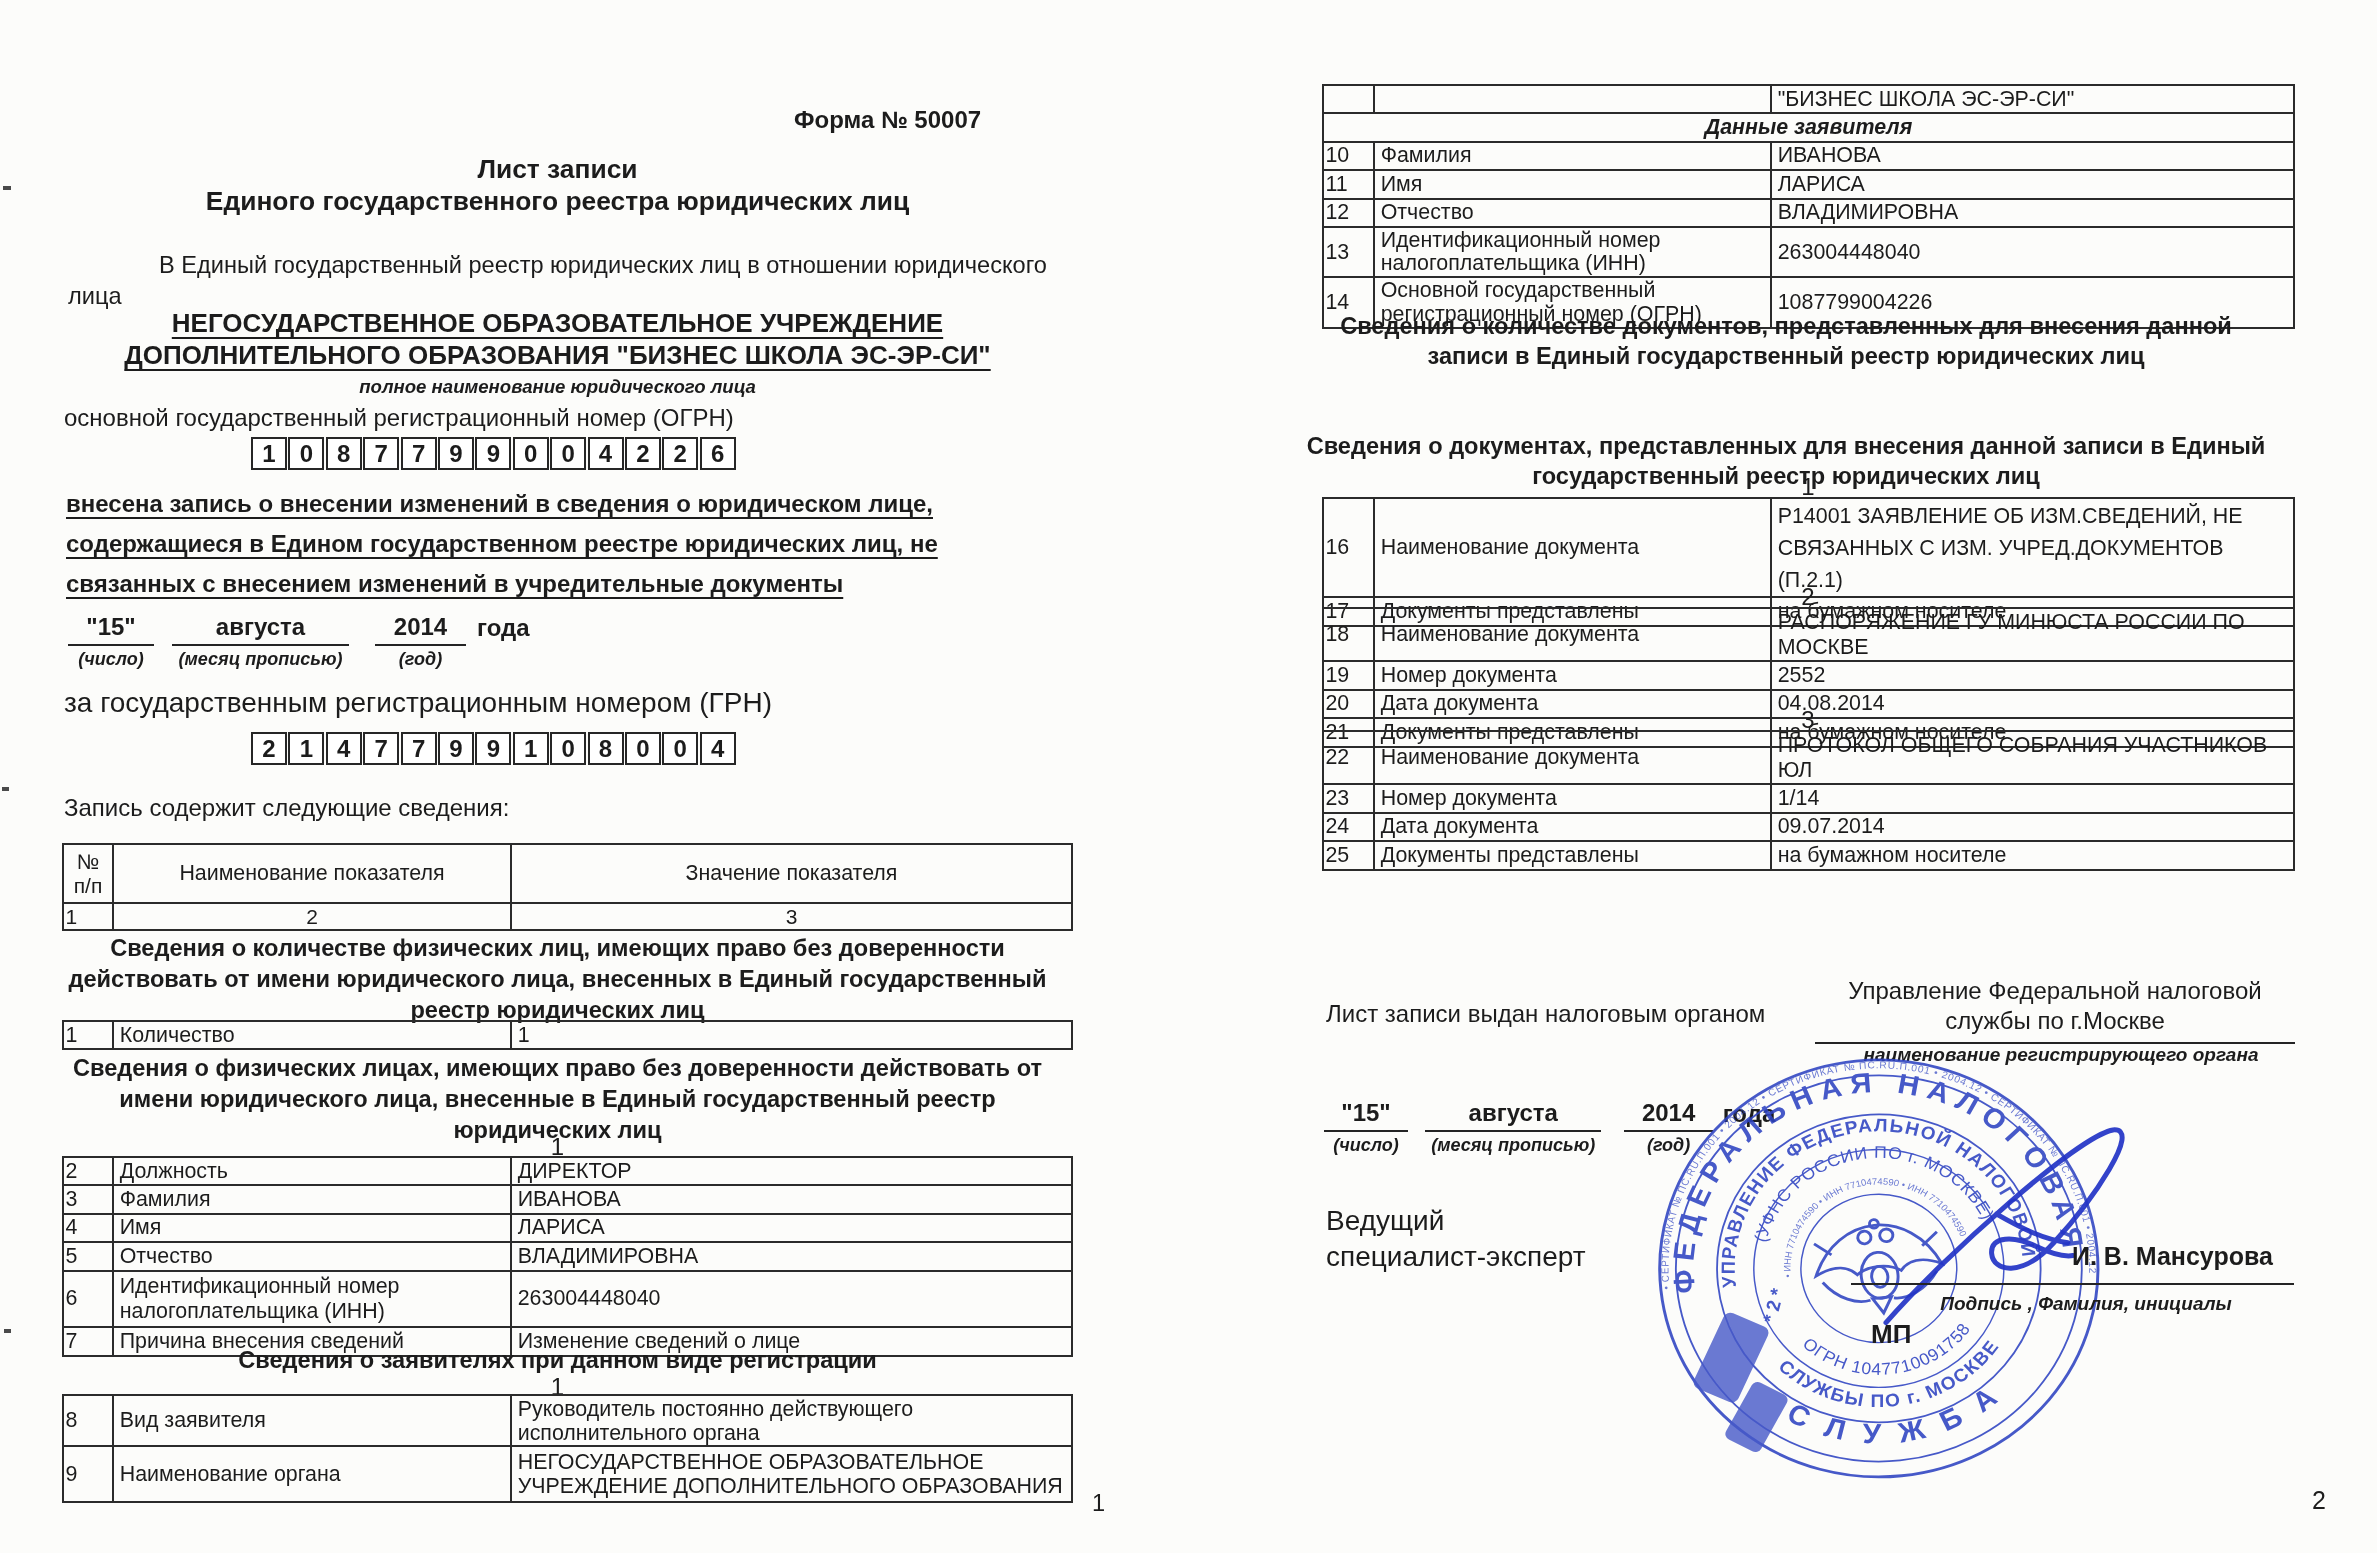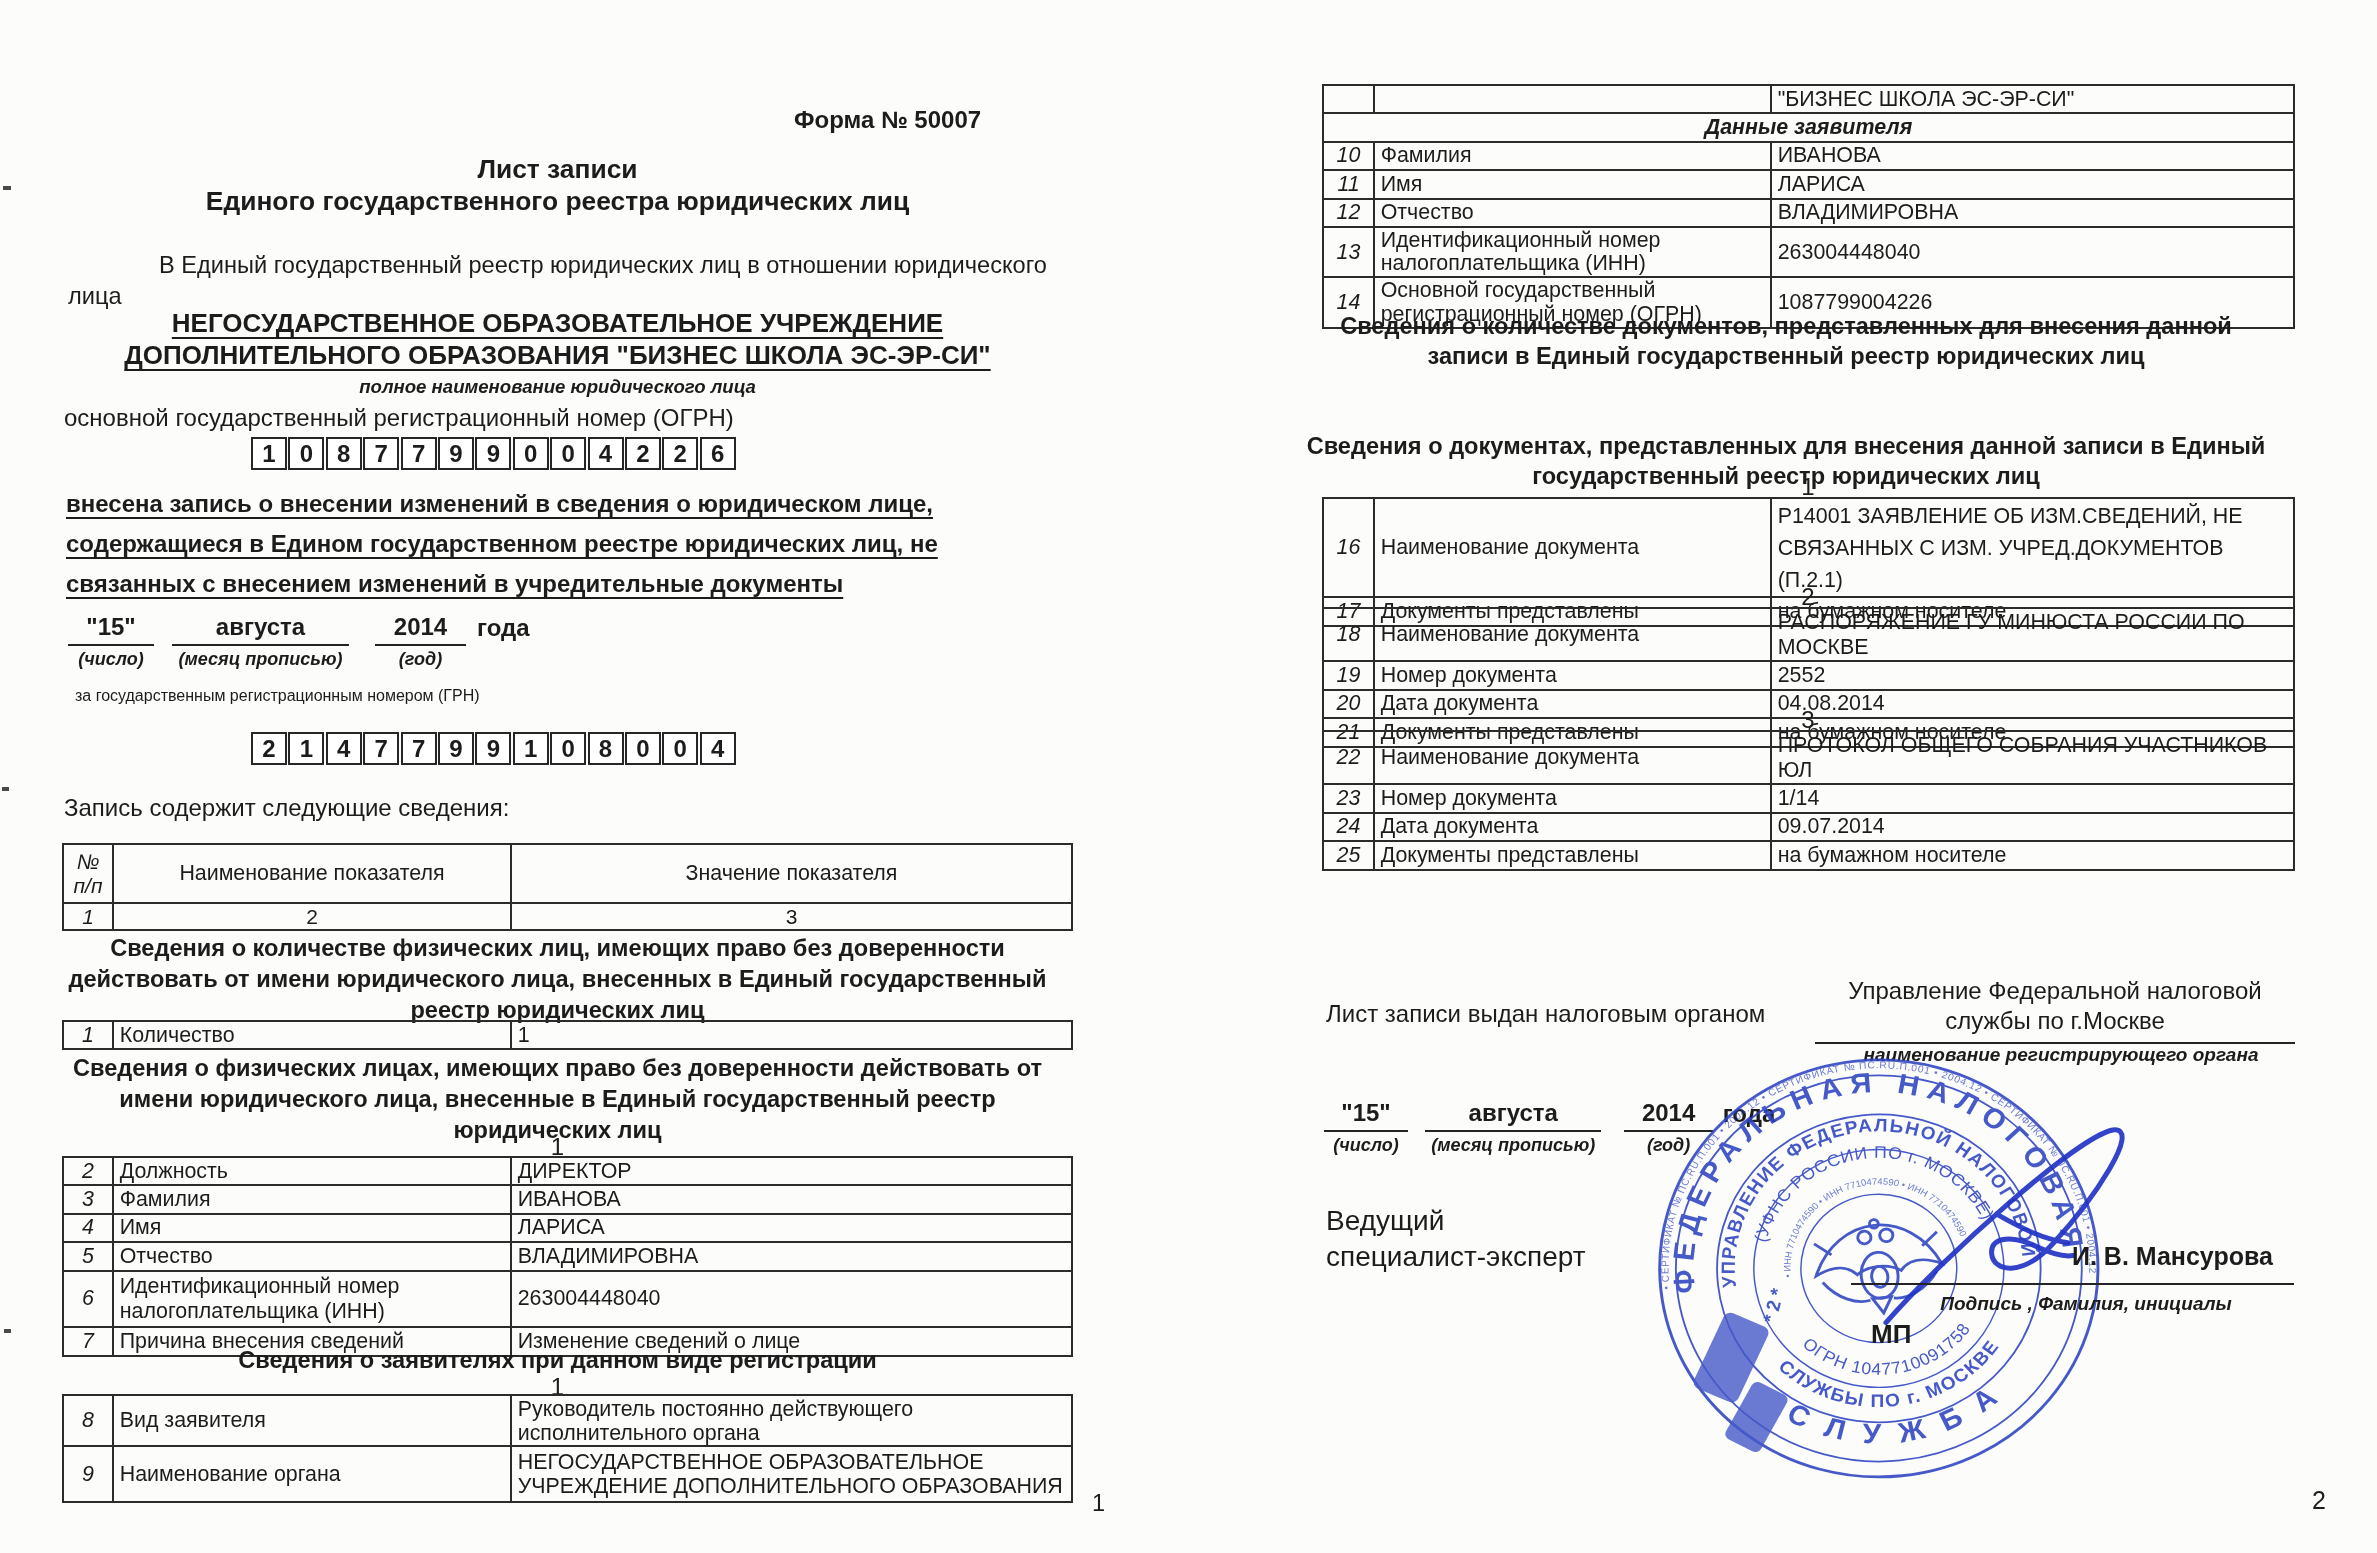--- a/index.html
+++ b/index.html
@@ -11,21 +11,21 @@
   }
   .abs{position:absolute;}
   .b{font-weight:bold;}
   .i{font-style:italic;}
   .ctr{text-align:center;}
   .pre{white-space:pre-line;}
   .ul{text-decoration:underline;text-decoration-thickness:2.1px;text-underline-offset:5px;}
   
   table.doc{border-collapse:collapse;table-layout:fixed;background:#fff0;}
   table.doc td{border:2.1px solid #2b2b2b;font-size:21.4px;padding:0.7px 5.7px;vertical-align:middle;overflow:hidden;}
-  table.doc td.num{text-align:center;padding:0.7px 1.4px;font-style:italic;}
+  table.doc td.num{padding:0.7px 1.4px;}
   table.p1{width:1009px;}
   table.p2{width:972px;}
   .hdrcell{text-align:center;}
   
   .digitrow{display:flex;gap:1.4px;}
   .digit{
     width:32px;height:29px;border:2.1px solid #262626;background:#fff;
     display:flex;align-items:center;justify-content:center;
     font-size:24px;font-weight:bold;
   }
@@ -85,21 +85,21 @@
       <div class="dateval" style="min-width:171px;">августа</div>
       <div class="datecap">(месяц прописью)</div>
     </div>
     <div class="datecell" style="width:93px;margin-left:24px;">
       <div class="dateval" style="min-width:86px;">2014</div>
       <div class="datecap">(год)</div>
     </div>
     <div class="datesuffix" style="margin-left:10px;">года</div>
   </div>
 
-  <div class="abs" style="left:75px;top:687px;font-size:16px;">за государственным регистрационным номером (ГРН)</div>
+  <div class="abs" style="left:64px;top:687px;font-size:28px;">за государственным регистрационным номером (ГРН)</div>
 
   <div class="abs digitrow" style="left:251px;top:732px;">
     <span class="digit">2</span>
     <span class="digit">1</span>
     <span class="digit">4</span>
     <span class="digit">7</span>
     <span class="digit">7</span>
     <span class="digit">9</span>
     <span class="digit">9</span>
     <span class="digit">1</span>

